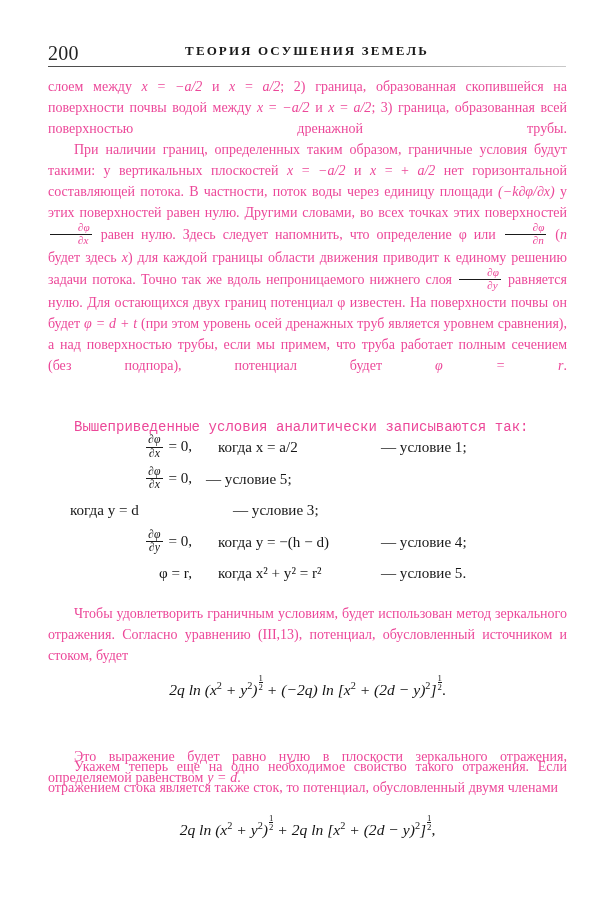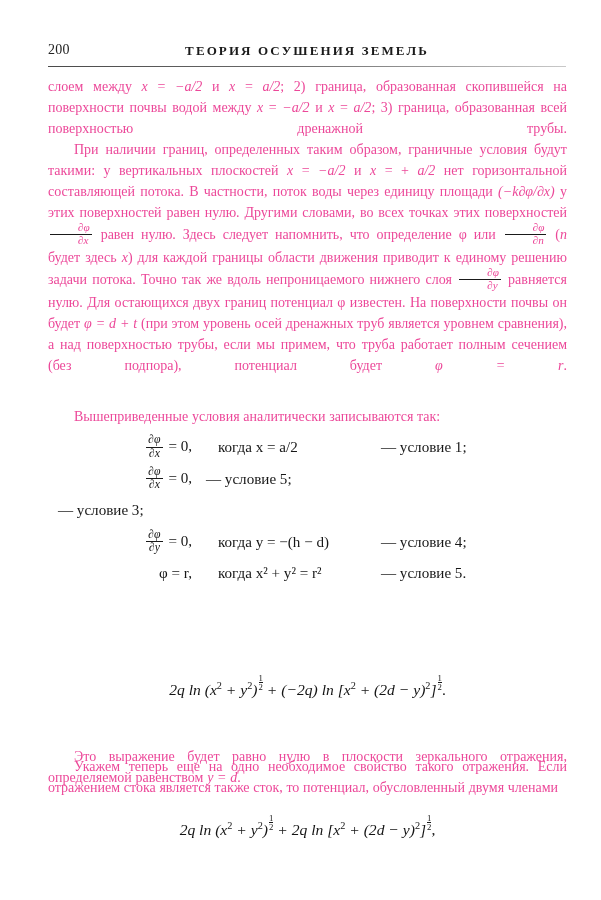--- a/index.html
+++ b/index.html
@@ -16,21 +16,21 @@
     width:601px;height:900px;
     box-sizing:border-box;
   }
 
   
   .runhead{
     position:absolute;left:48px;top:42px;width:518px;height:26px;
   }
   .folio{
     position:absolute;left:0;top:0;
-    font-size:14px;letter-spacing:.3px;color:#232323;
+    font-size:20px;letter-spacing:.3px;color:#232323;
   }
   .runtitle{
     position:absolute;left:0;top:1px;width:518px;
     text-align:center;
     font-size:13px;font-weight:bold;
     letter-spacing:2.1px;
     color:#1a1a1a;
     white-space:nowrap;
   }
   .rule{
@@ -136,54 +136,58 @@
   <div class="rule"></div>
 
   <div class="blk" style="top:76px;">
     <p class="para"><span>слоем между </span><i class="m">x</i><span> = </span><i class="m">−a/2</i><span> и </span><i class="m">x</i><span> = </span><i class="m">a/2</i><span>; 2) граница, образованная скопившейся на поверхности почвы водой между </span><i class="m">x</i><span> = </span><i class="m">−a/2</i><span> и </span><i class="m">x</i><span> = </span><i class="m">a/2</i><span>; 3) граница, образованная всей поверхностью дренажной трубы.</span></p>
   </div>
 
   <div class="blk" style="top:139px;">
     <p class="para indent"><span>При наличии границ, определенных таким образом, граничные условия будут такими: у вертикальных плоскостей </span><i class="m">x</i><span> = </span><i class="m">−a/2</i><span> и </span><i class="m">x</i><span> = + </span><i class="m">a/2</i><span> нет горизонтальной составляющей потока. В частности, поток воды через единицу площади </span><i class="m nb">(−k∂φ/∂x)</i><span> у этих поверхностей равен нулю. Другими словами, во всех точках этих поверхностей </span><span class="frac"><span class="num"><i class="m">∂φ</i></span><span class="den"><i class="m">∂x</i></span></span><span> равен нулю. Здесь следует напомнить, что определение </span><span>φ</span><span> или </span><span class="frac"><span class="num"><i class="m">∂φ</i></span><span class="den"><i class="m">∂n</i></span></span><span> (</span><i class="m">n</i><span> будет здесь </span><i class="m">x</i><span>) для каждой границы области движения приводит к единому решению задачи потока. Точно так же вдоль непроницаемого нижнего слоя </span><span class="frac"><span class="num"><i class="m">∂φ</i></span><span class="den"><i class="m">∂y</i></span></span><span> равняется нулю. Для остающихся двух границ потенциал </span><span>φ</span><span> известен. На поверхности почвы он будет </span><i class="m nb">φ = d + t</i><span> (при этом уровень осей дренажных труб является уровнем сравнения), а над поверхностью трубы, если мы примем, что труба работает полным сечением (без подпора), потенциал будет </span><i class="m nb">φ = r</i><span>.</span></p>
   </div>
 
-  <div class="blk" style="top:406px;">
+  <div class="blk" style="top:417px;font-family:Liberation Mono, monospace;">
     <p class="para indent last">Вышеприведенные условия аналитически записываются так:</p>
   </div>
 
   <div class="eqlist">
 
     <div class="eqrow">
       <span class="c-lhs"><span class="frac"><span class="num"><i class="m">∂φ</i></span><span class="den"><i class="m">∂x</i></span></span><span> = 0,</span></span>
       <span class="c-cond">когда  x = a/2</span>
       <span class="c-tag">— условие  1;</span>
     </div>
 
     <div class="eqrow">
       <span class="c-lhs"><span class="frac"><span class="num"><i class="m">∂φ</i></span><span class="den"><i class="m">∂x</i></span></span><span> = 0,</span></span>
       <span class="c-tag">— условие  5;</span>
     </div>
 
     <div class="eqrow">
+      <span class="c-cond">когда  y = d</span>
       <span class="c-tag">— условие  3;</span>
     </div>
 
     <div class="eqrow">
       <span class="c-lhs"><span class="frac"><span class="num"><i class="m">∂φ</i></span><span class="den"><i class="m">∂y</i></span></span><span> = 0,</span></span>
       <span class="c-cond">когда  y = −(h − d)</span>
       <span class="c-tag">— условие  4;</span>
     </div>
 
     <div class="eqrow">
       <span class="c-lhs">φ = r,</span>
       <span class="c-cond">когда  x² + y² = r²</span>
       <span class="c-tag">— условие  5.</span>
     </div>
   </div>
 
+  <div class="blk" style="top:603px;">
+    <p class="para indent last"><span>Чтобы удовлетворить граничным условиям, будет использован метод зеркального отражения. Согласно уравнению </span><span>(III,13)</span><span>, потенциал, обусловленный источником и стоком, будет</span></p>
+  </div>
 
   <div class="display" style="top:674px;">
     <i class="m">2q ln (x</i><sup class="p2">2</sup><i class="m"> + y</i><sup class="p2">2</sup><i class="m">)</i><span class="half"><span class="n">1</span><span class="d">2</span></span><i class="m"> + (−2q) ln [x</i><sup class="p2">2</sup><i class="m"> + (2d − y)</i><sup class="p2">2</sup><i class="m">]</i><span class="half"><span class="n">1</span><span class="d">2</span></span><span>.</span>
   </div>
 
   <div class="blk" style="top:714px;margin-top:32px;">
     <p class="para indent last"><span>Это выражение будет равно нулю в плоскости зеркального отражения, определяемой равенством </span><i class="m nb">y = d</i><span>.</span></p>
   </div>
 
   <div class="blk" style="top:756px;">

